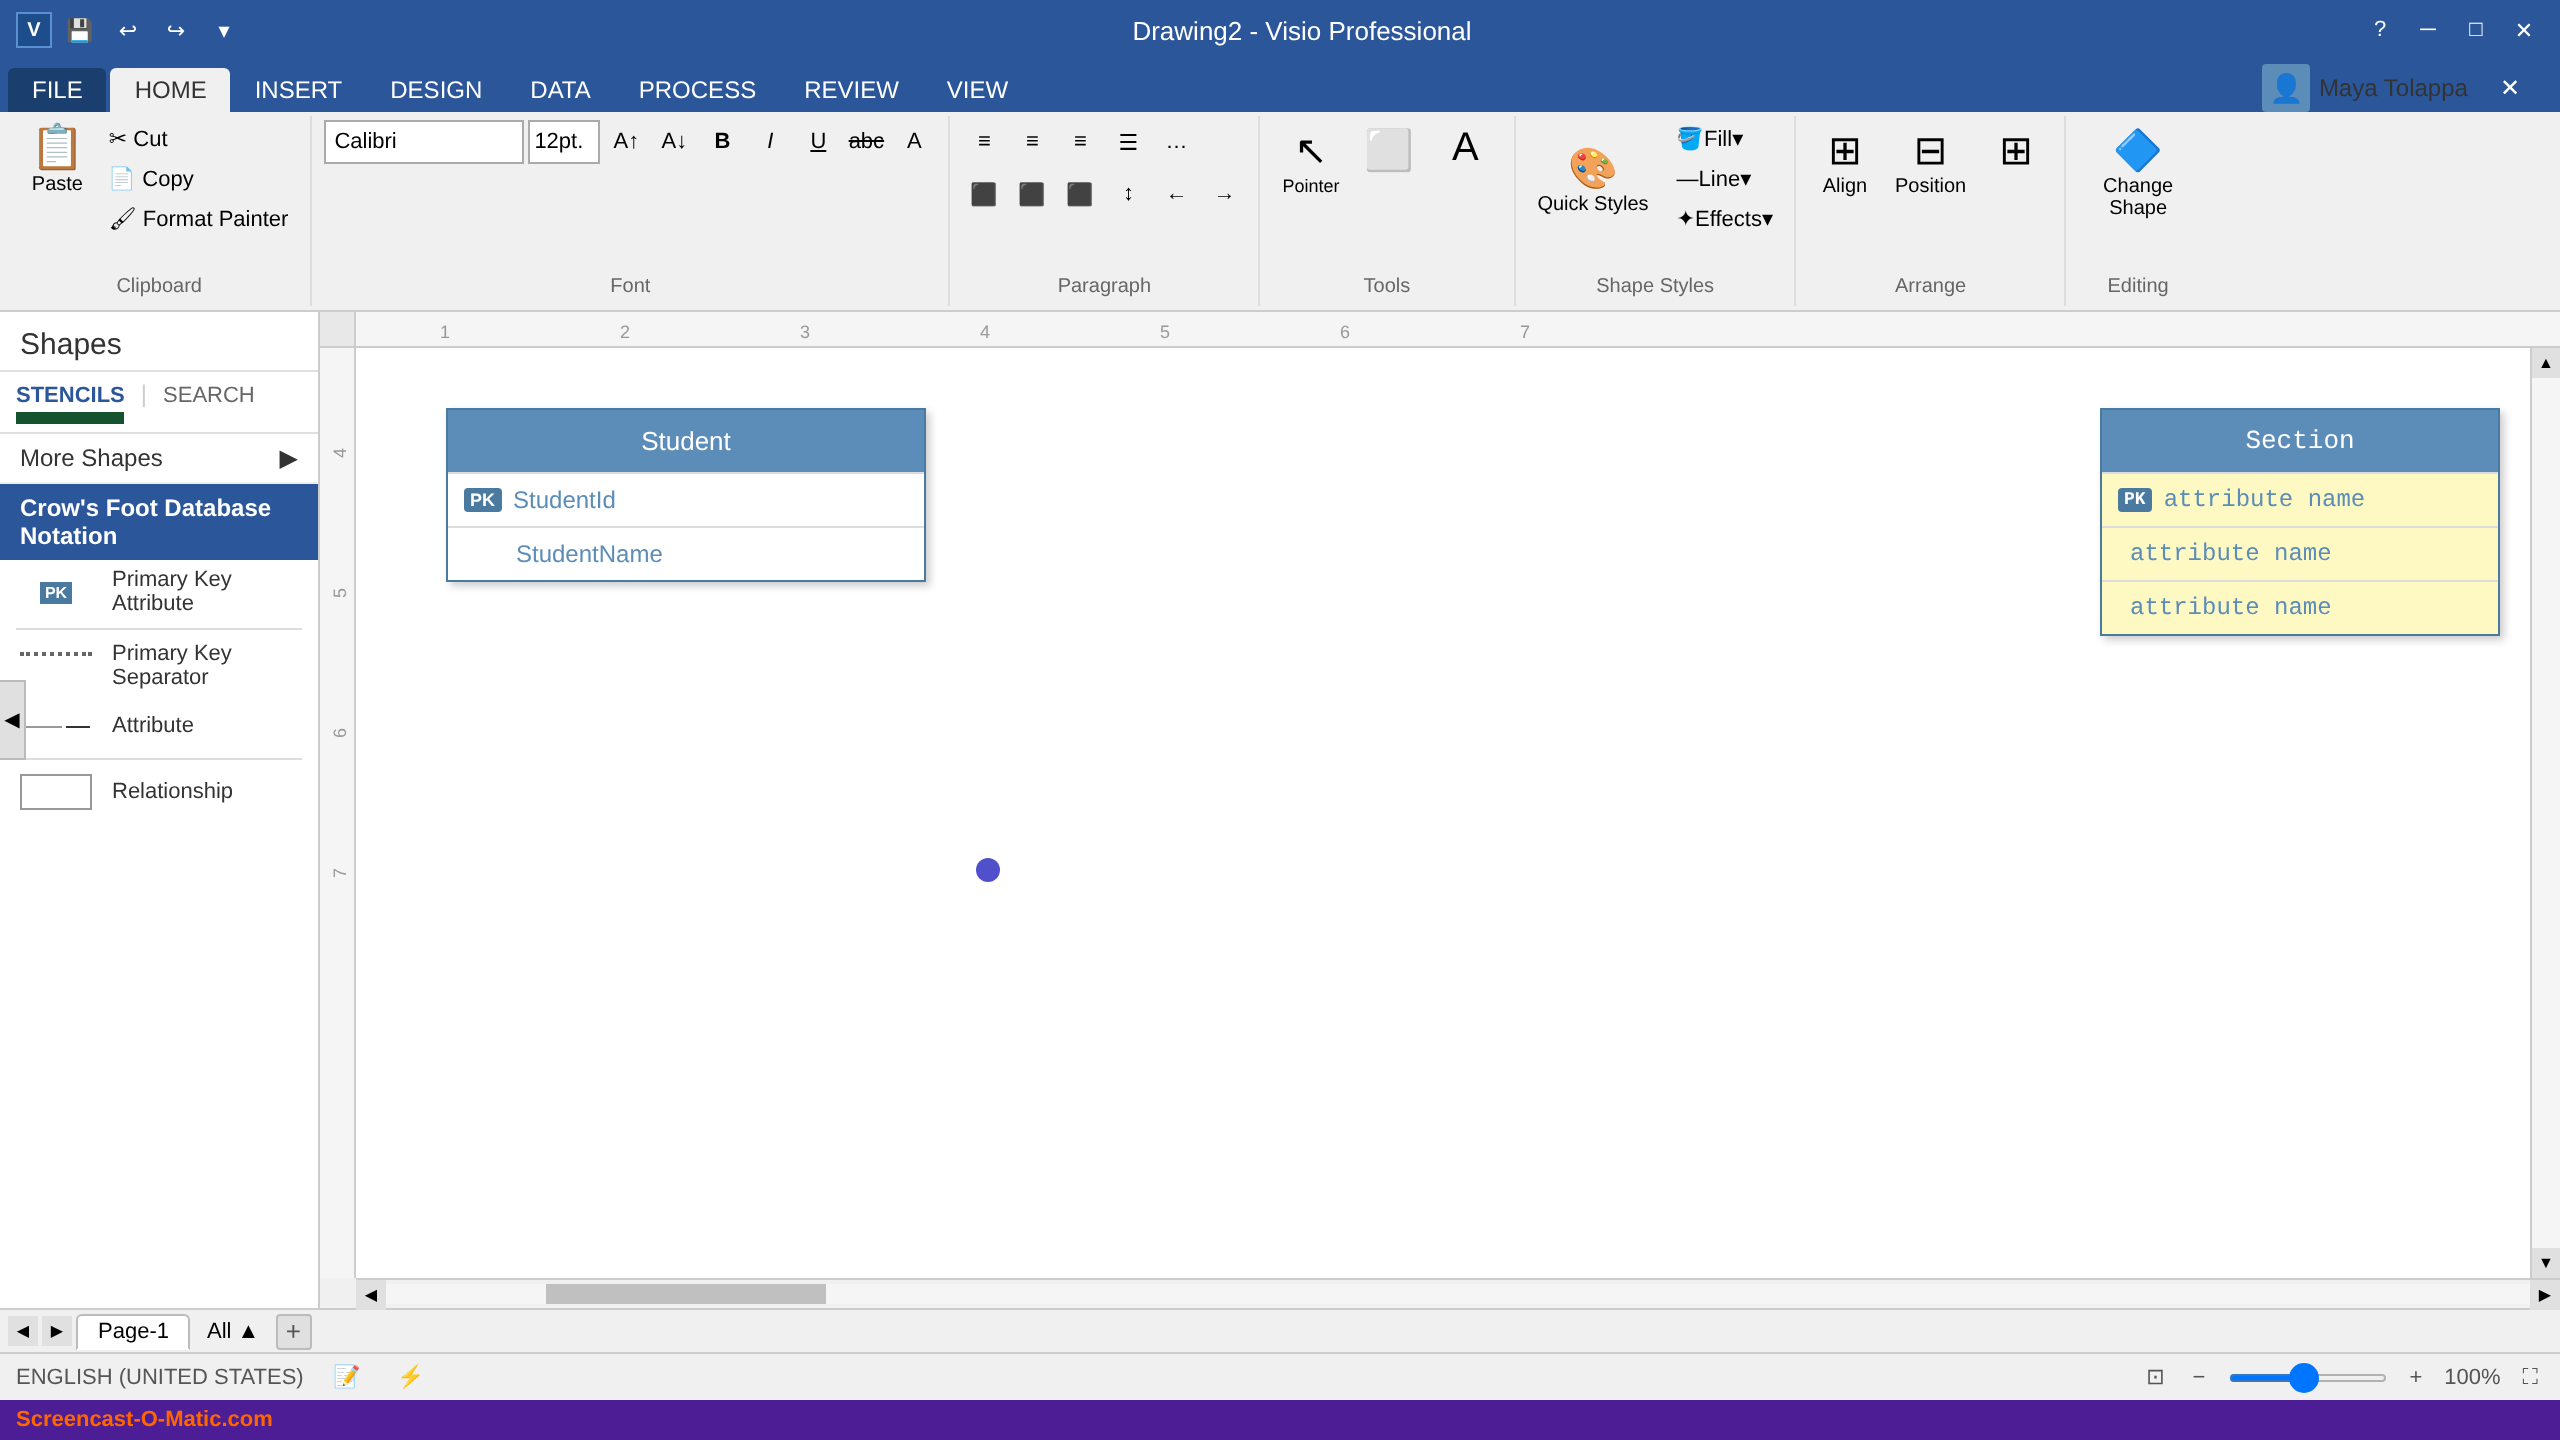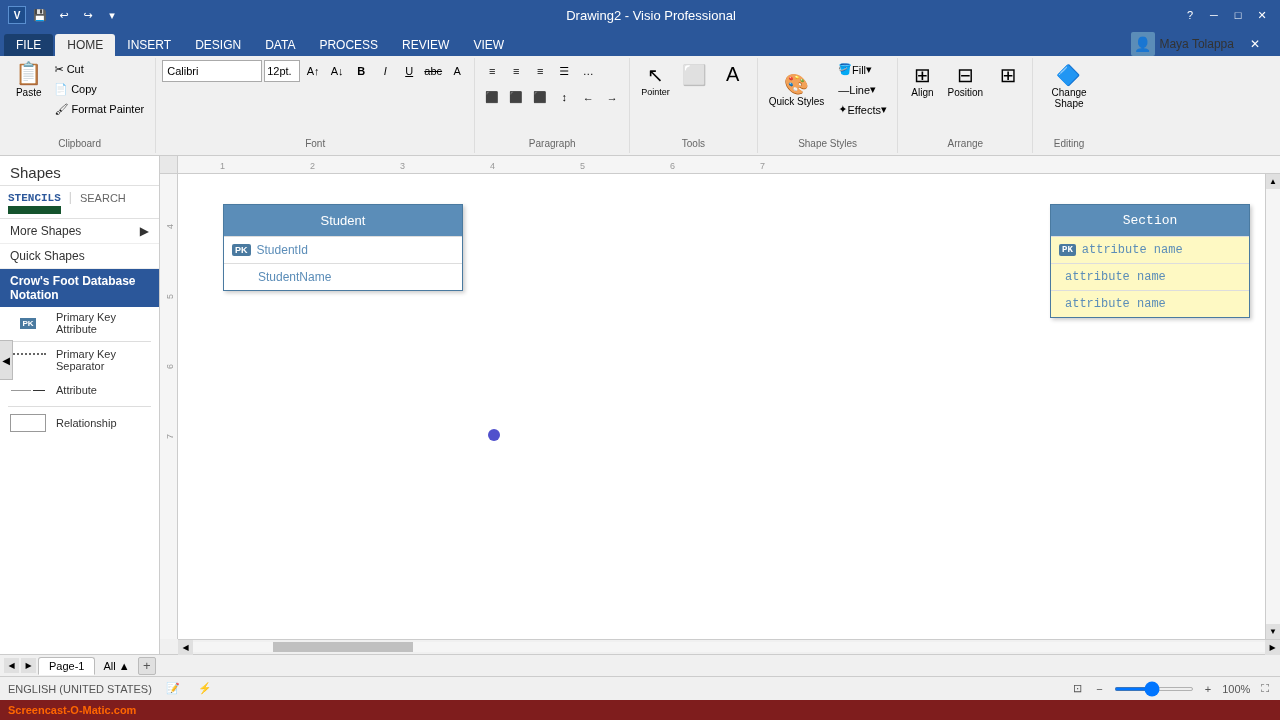--- a/index.html
+++ b/index.html
@@ -150,21 +150,21 @@
       padding: 4px 8px;
       gap: 8px;
       border-bottom: 1px solid #e0e0e0;
     }
     .shapes-tab {
       font-size: 11px;
       color: #666;
       cursor: pointer;
       padding: 2px 0;
     }
-    .shapes-tab.active { color: #2b579a; border-bottom: 8px solid #14532d; font-weight: bold; font-family: Liberation Mono, monospace; }
+    .shapes-tab.active { color: #2b579a; border-bottom: 6px solid #14532d; font-weight: bold; }
     #more-shapes {
       display: flex;
       align-items: center;
       padding: 5px 10px;
       font-size: 12px;
       cursor: pointer;
       color: #333;
       border-bottom: 1px solid #eee;
     }
     #quick-shapes {
@@ -405,21 +405,21 @@
     .page-all-btn {
       padding: 2px 6px;
       font-size: 11px;
       cursor: pointer;
       background: transparent;
       border: none;
     }
 
     
     #screencast {
-      background: #7f1d1d;
+      background: #4c1d95;
       color: #ff6600;
       height: 20px;
       display: flex;
       align-items: center;
       padding: 0 8px;
       font-size: 11px;
       font-weight: bold;
     }
 
     
@@ -644,23 +644,20 @@
     <div id="shapes-header">Shapes</div>
     <div id="shapes-tabs">
       <span class="shapes-tab active">STENCILS</span>
       <span style="color:#ccc;">|</span>
       <span class="shapes-tab">SEARCH</span>
     </div>
     <div id="more-shapes">
       <span>More Shapes</span>
       <span style="margin-left:auto;">▶</span>
     </div>
-    <div id="quick-shapes">
-      <span>Quick Shapes</span>
-    </div>
     <div id="stencil-header">Crow's Foot Database Notation</div>
 
 
     <div class="shape-item">
       <div class="shape-preview">
         <div class="pk-attr-preview">
           <span style="background:#4a7aa0;color:white;font-size:8px;padding:1px 2px;font-weight:bold;">PK</span>
         </div>
       </div>
       <span>Primary Key Attribute</span>

